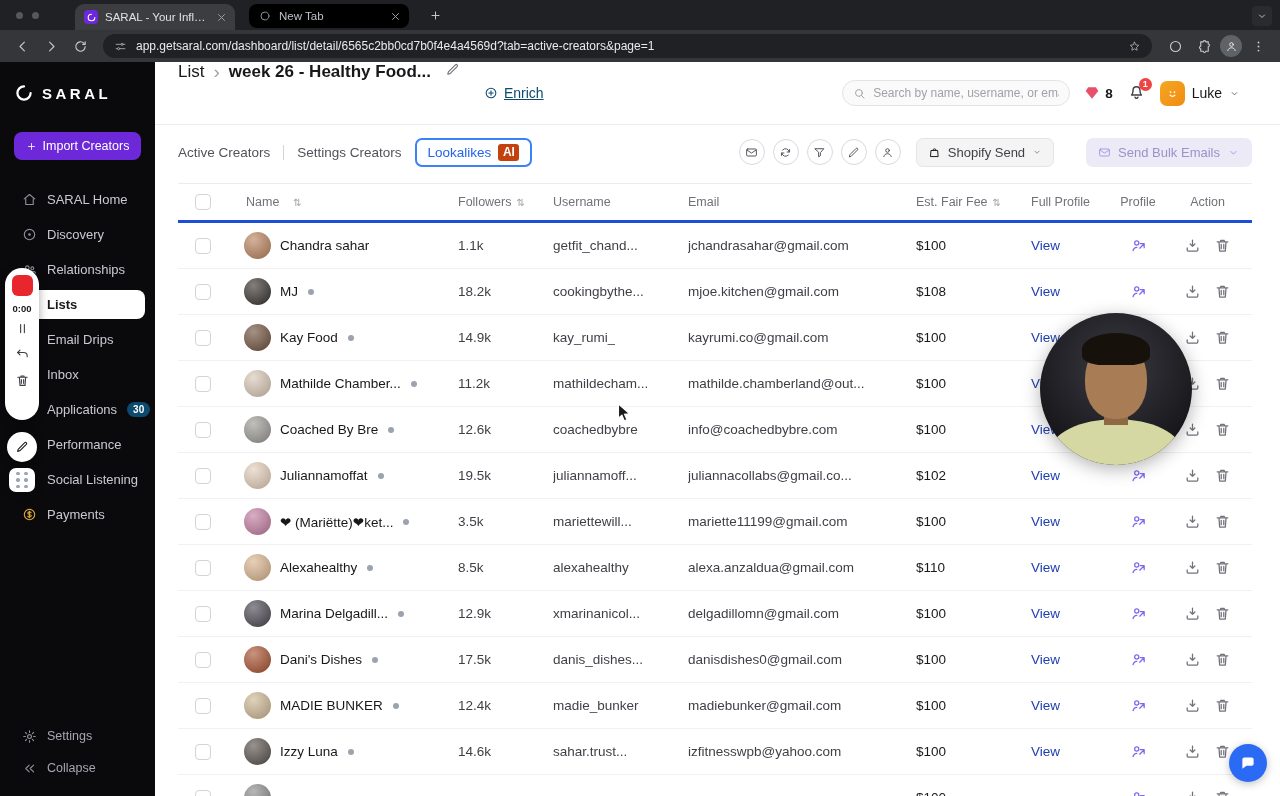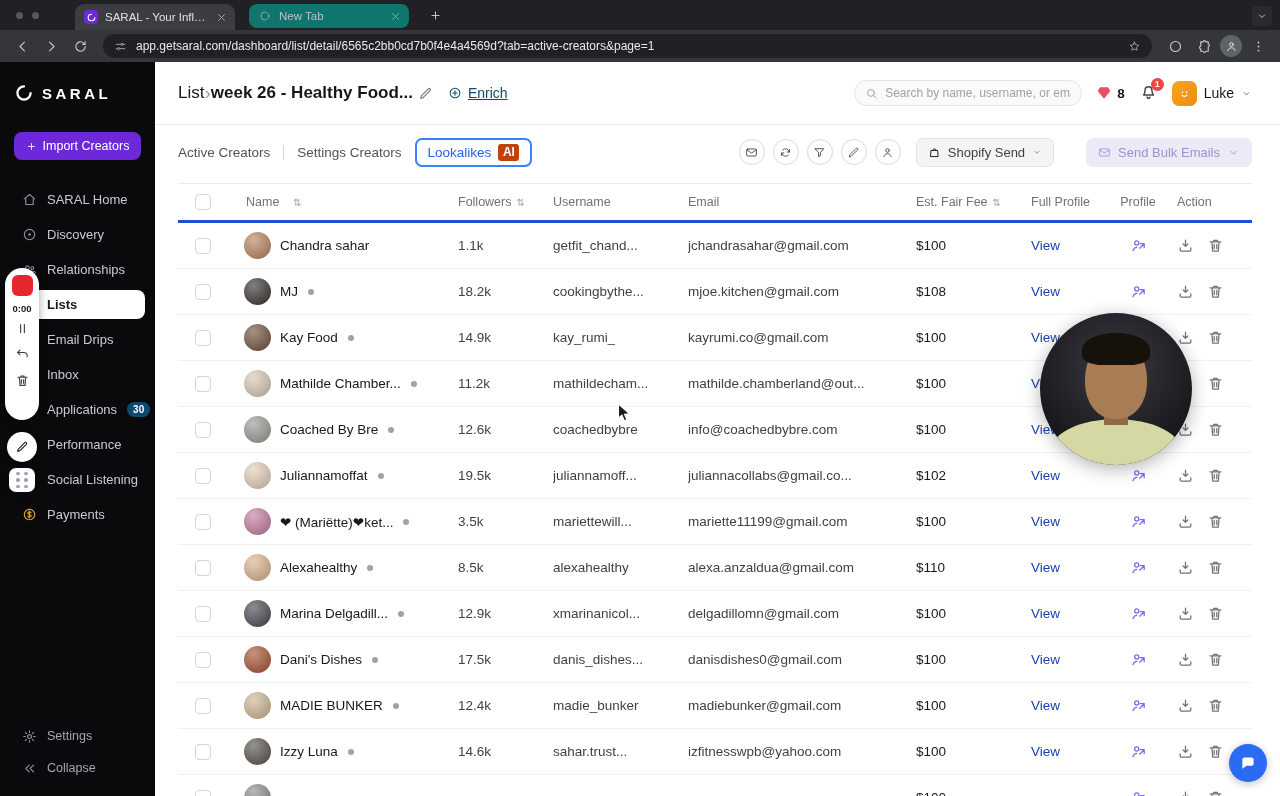--- a/index.html
+++ b/index.html
@@ -9,21 +9,21 @@
 .ic{display:inline-flex;align-items:center;justify-content:center}
 .ic svg{width:100%;height:100%}
 
 
 .chrome{height:62px}
 .tabstrip{height:30px;background:#202124;display:flex;align-items:flex-end;padding-left:75px;position:relative}
 .win-dots{position:absolute;left:16px;top:12px;display:flex;gap:9px}
 .win-dot{width:7px;height:7px;border-radius:50%;background:#55585c}
 .btab{width:160px;height:26px;border-radius:9px 9px 0 0;display:flex;align-items:center;gap:7px;padding:0 7px 0 9px;font-size:11.5px;color:#dfe1e5;margin-right:14px;min-width:0}
 .btab.active{background:#3c3d41}
-.btab.inactive{background:#0f766e;color:#bdc1c6;height:24px;border-radius:8px;margin-bottom:2px}
+.btab.inactive{background:#000000;color:#bdc1c6;height:24px;border-radius:8px;margin-bottom:2px}
 .favicon{width:14px;height:14px;border-radius:4px;display:flex;align-items:center;justify-content:center;flex-shrink:0}
 .favicon.saral{background:#6d28d9;color:#fff}
 .favicon.saral .ic{width:9px;height:9px}
 .favicon.blank{color:#9aa0a6}
 .favicon.blank .ic{width:12px;height:12px}
 .tab-title{flex:1;white-space:nowrap;overflow:hidden;text-overflow:ellipsis}
 .tab-close{width:13px;height:13px;color:#9aa0a6;flex-shrink:0}
 .newtab-btn{width:24px;height:24px;color:#c9cccf;margin-bottom:3px}
 .newtab-btn .ic{width:13px;height:13px}
 .tabs-chev{position:absolute;right:8px;top:6px;width:20px;height:20px;border-radius:4px;background:#2a2b2e;color:#c9cccf;display:flex;align-items:center;justify-content:center}
@@ -50,21 +50,21 @@
 .nav-ic{width:15px;height:15px;color:#8e8e99;flex-shrink:0}
 .nav-ic.gold{color:#d7a43c}
 .nav-item.active{background:#fff;color:#18181b;border-radius:8px;margin:3px 10px 3px 8px;padding-left:14px;height:29px;font-weight:600}
 .nav-item.active .nav-ic{color:#18181b}
 .nav-badge{margin-left:auto;background:#0c4a6e;color:#fff;font-size:10px;font-weight:700;border-radius:9px;padding:2px 6px}
 .sidebar-footer{margin-top:auto;padding-bottom:12px}
 .sidebar-footer .nav-item{height:32px;font-size:12.5px;color:#a6a6af}
 
 
 .main{flex:1;display:flex;flex-direction:column;background:#fff;min-width:0}
-.page-header{height:63px;border-bottom:1px solid #ececf0;display:flex;align-items:center;padding:0 28px 0 23px;flex-shrink:0}
+.page-header{height:63px;border-bottom:1px solid #ececf0;display:flex;padding:0 40px 0 23px;gap:9px;flex-shrink:0}
 .crumb-root{font-size:17px;color:#18181b;cursor:pointer}
 .crumb-sep{color:#a1a1aa;font-size:19px;line-height:1;padding-bottom:2px}
 .crumb-title{font-size:17px;font-weight:700;color:#18181b;white-space:nowrap}
 .edit-ic{width:15px;height:15px;color:#71717a;margin-left:5px;cursor:pointer}
 .enrich{display:flex;align-items:center;gap:6px;color:#0c4a6e;font-size:14px;margin-left:15px;cursor:pointer}
 .enrich .ic{width:14px;height:14px}
 .enrich-label{text-decoration:underline}
 .hdr-right{margin-left:auto;display:flex;align-items:center;gap:14px}
 .search-box{width:228px;height:26px;border:1px solid #e4e4e7;background:#fafafa;border-radius:13px;display:flex;align-items:center;gap:7px;padding:0 10px}
 .search-box .ic{width:13px;height:13px;color:#a1a1aa;flex-shrink:0}
@@ -99,21 +99,21 @@
 
 .table{margin:12px 28px 0 23px}
 .thead,.trow{display:grid;grid-template-columns:50px 210px 95px 135px 228px 115px 88px 78px 1fr;align-items:center}
 .thead{height:40px;border-top:1px solid #ececf0;border-bottom:3px solid #1d4ed8;color:#71717a;font-size:12.5px}
 .trow{height:46px;border-bottom:1px solid #f1f1f4;font-size:13.5px;color:#3f3f46}
 .cell{display:flex;align-items:center;min-width:0}
 .c-check{justify-content:center}
 .c-name{padding-left:16px;gap:9px}
 .c-foll,.c-user,.c-email,.c-fee,.c-view{padding-left:20px}
 .c-prof{justify-content:center}
-.c-act{justify-content:flex-start;padding-right:14px;gap:13px}
+.c-act{justify-content:center;padding-right:14px;gap:13px}
 .checkbox{width:16px;height:16px;border:1.5px solid #d4d4d8;border-radius:4px;background:#fff;cursor:pointer}
 .avatar{width:27px;height:27px;border-radius:50%;flex-shrink:0;background-image:radial-gradient(circle at 35% 28%,rgba(255,255,255,.38),rgba(0,0,0,.22))}
 .nm{color:#18181b;font-weight:500;white-space:nowrap;overflow:hidden;text-overflow:ellipsis}
 .dot{width:6px;height:6px;border-radius:50%;background:#9ca3af;flex-shrink:0;margin-left:1px}
 .cell-txt{white-space:nowrap;overflow:hidden;text-overflow:ellipsis}
 .fee-txt{color:#18181b}
 .view-link{color:#1e40af;font-weight:500;cursor:pointer}
 .prof-ic{width:17px;height:17px;color:#7c69ef;cursor:pointer}
 .act-ic{width:17px;height:17px;color:#71717a;cursor:pointer}
 .sort{font-size:10px;color:#a1a1aa;margin-left:5px;font-family:"DejaVu Sans",sans-serif}

